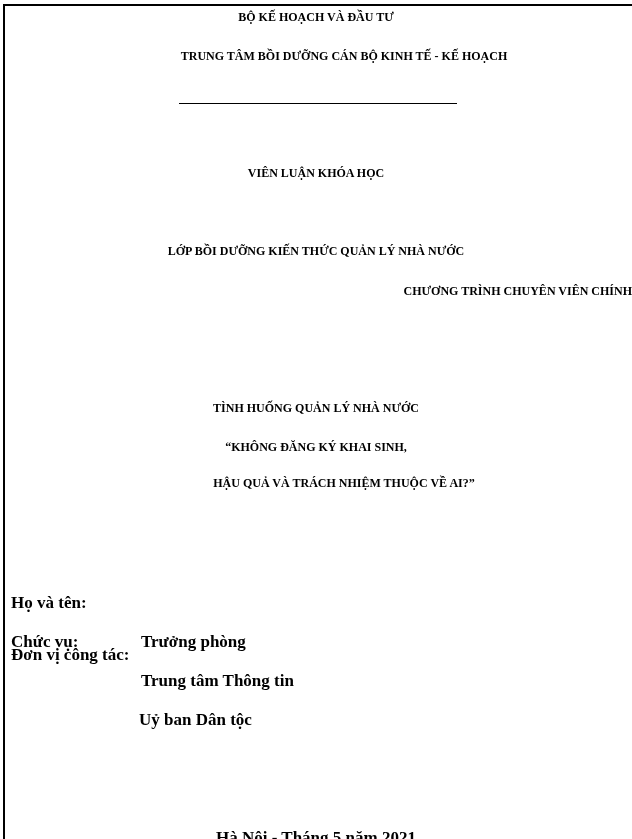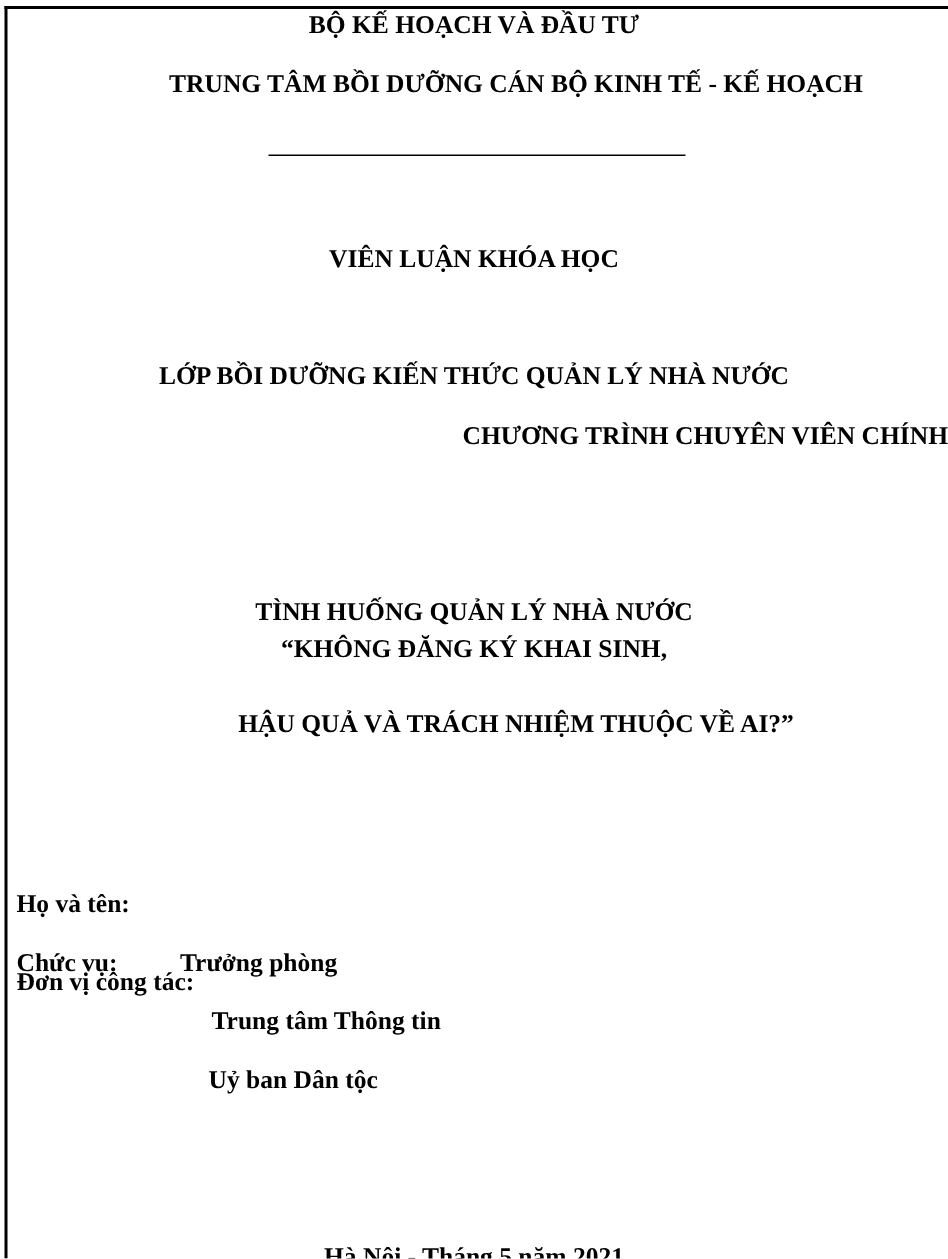--- a/index.html
+++ b/index.html
@@ -5,21 +5,21 @@
     html, body { margin: 0; padding: 0; background: #ffffff; }
     body {
       width: 632px; height: 839px; position: relative; overflow: hidden;
       font-family: "Liberation Serif", "DejaVu Serif", serif;
       color: #000000;
     }
     .frame-top { position: absolute; left: 3px; top: 4px; width: 629px; height: 2px; background: #000; }
     .frame-left { position: absolute; left: 3px; top: 4px; width: 2px; height: 835px; background: #000; }
     .line {
       position: absolute; left: 0; width: 632px; text-align: center;
-      font-weight: bold; font-size: 17px; line-height: 20px; white-space: nowrap;
+      font-weight: bold; font-size: 12px; line-height: 20px; white-space: nowrap;
     }
     .rule { position: absolute; left: 179px; top: 103px; width: 278px; height: 1px; background: #000; }
     .field {
       position: absolute; font-weight: bold; font-size: 17px; line-height: 20px; white-space: nowrap;
     }
   </style>
 </head>
 <body>
 
 <div class="frame-top"></div>
@@ -28,26 +28,26 @@
 <div class="line" style="top:7px;">BỘ KẾ HOẠCH VÀ ĐẦU TƯ</div>
 <div class="line" style="top:46px;margin-left:28px;">TRUNG TÂM BỒI DƯỠNG CÁN BỘ KINH TẾ - KẾ HOẠCH</div>
 <div class="rule"></div>
 
 <div class="line" style="top:163px;">VIÊN LUẬN KHÓA HỌC</div>
 
 <div class="line" style="top:241px;">LỚP BỒI DƯỠNG KIẾN THỨC QUẢN LÝ NHÀ NƯỚC</div>
 <div class="line" style="top:281px;text-align:right;">CHƯƠNG TRÌNH CHUYÊN VIÊN CHÍNH</div>
 
 <div class="line" style="top:398px;">TÌNH HUỐNG QUẢN LÝ NHÀ NƯỚC</div>
-<div class="line" style="top:423px;text-align:center;">“KHÔNG ĐĂNG KÝ KHAI SINH,</div>
+<div class="line" style="top:437px;text-align:center;">“KHÔNG ĐĂNG KÝ KHAI SINH,</div>
 <div class="line" style="top:473px;margin-left:28px;">HẬU QUẢ VÀ TRÁCH NHIỆM THUỘC VỀ AI?”</div>
 
 <div class="field" style="left:11px; top:593px;">Họ và tên:</div>
 <div class="field" style="left:140px; top:593px;"></div>
 
 <div class="field" style="left:11px; top:632px;">Chức vụ:</div>
-<div class="field" style="left:120px; top:632px;">Trưởng phòng</div>
+<div class="field" style="left:141px; top:632px;">Trưởng phòng</div>
 
 <div class="field" style="left:11px; top:645px;">Đơn vị công tác:</div>
 <div class="field" style="left:141px; top:671px;">Trung tâm Thông tin</div>
 <div class="field" style="left:139px; top:710px;">Uỷ ban Dân tộc</div>
 
 <div class="field" style="left:216px; top:828px;">Hà Nội - Tháng 5 năm 2021</div>
 
 </body></html>

